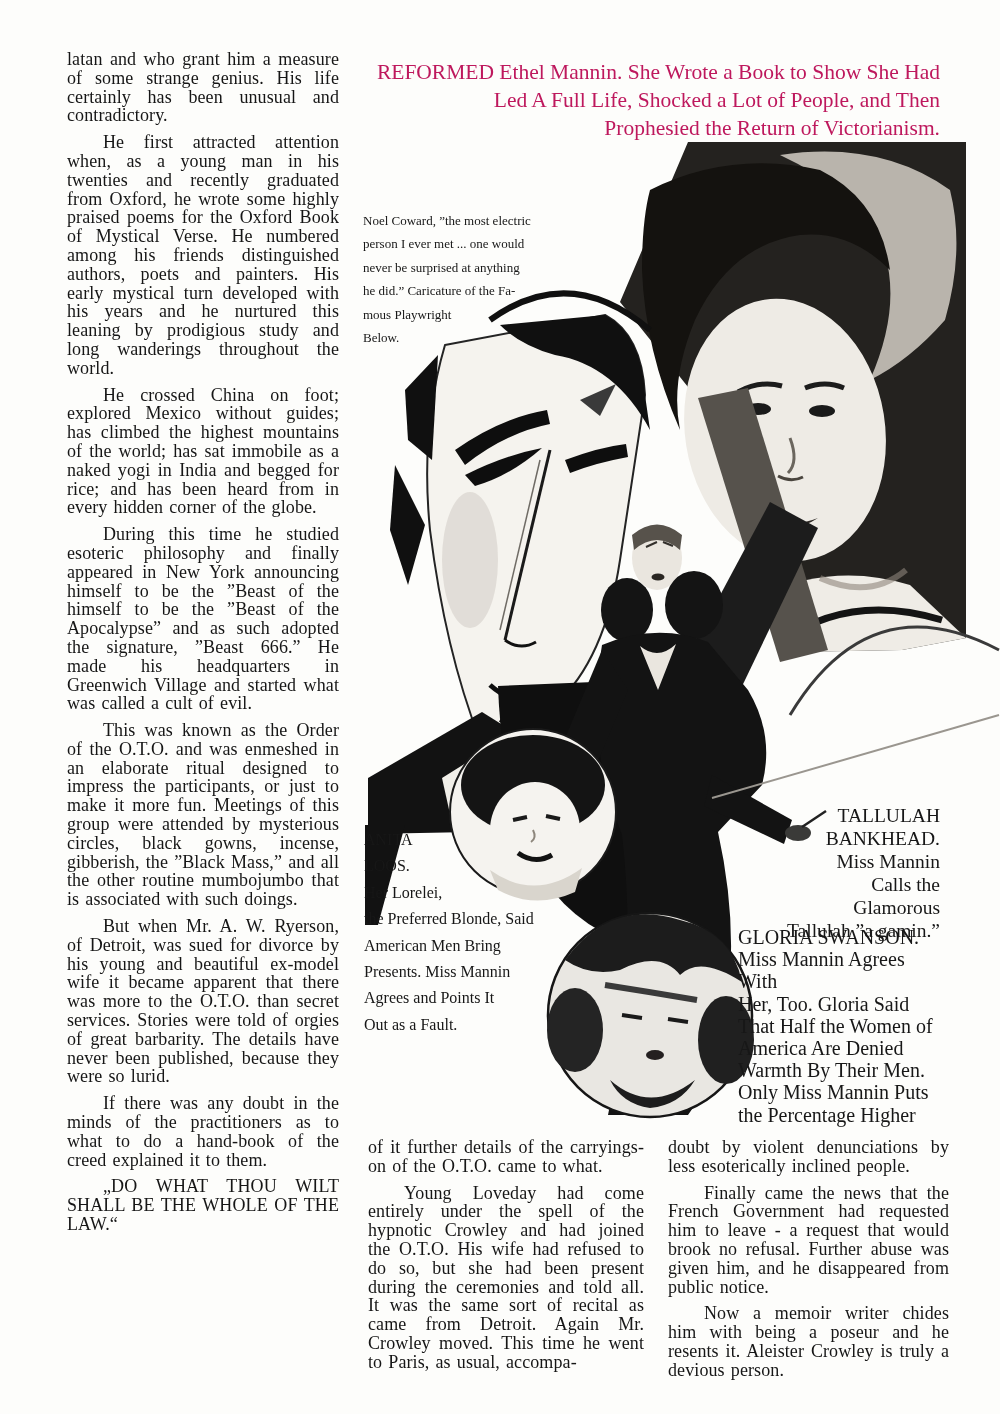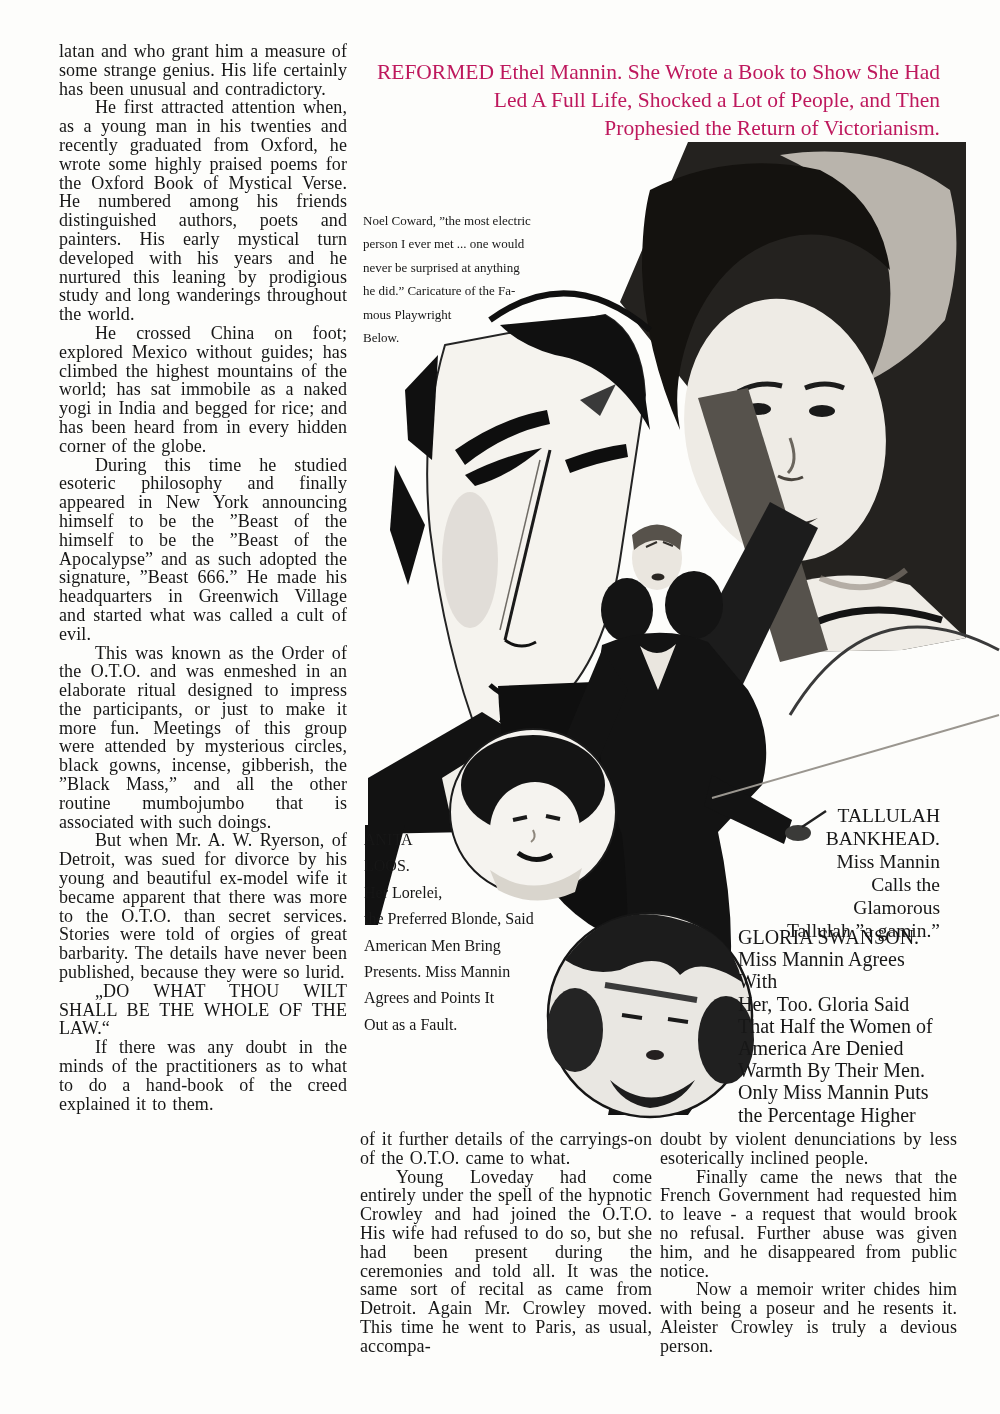--- a/index.html
+++ b/index.html
@@ -5,21 +5,21 @@
   html,body{margin:0;padding:0;background:#e8e8e8;}
   .page{
     position:relative;width:1000px;height:1414px;margin:0 auto;
     background:#fdfdfb;color:#161616;overflow:hidden;
     font-family:"Liberation Serif","DejaVu Serif",serif;
   }
   .col{
     position:absolute;text-align:justify;
     font-size:18px;line-height:18.8px;letter-spacing:.1px;word-spacing:1.5px;
   }
-  .col p.para{margin:0;text-indent:36px;}
+  .col p.para{margin:8px;text-indent:36px;}
   .col.cont p.para:first-child{text-indent:0;}
   .col-left{left:59px;top:42px;width:288px;height:1340px;}
   .col-mid{left:360px;top:1130px;width:292px;height:270px;}
   .col-right{left:660px;top:1130px;width:297px;height:270px;}
   .headline{
     position:absolute;left:375px;top:58px;width:565px;
     font-size:21.5px;line-height:28px;text-align:right;white-space:pre-line;
     color:#be185d;
   }
   .cap{position:absolute;white-space:pre-line;color:#171717;z-index:5;}
@@ -34,22 +34,22 @@
 
 <div class="page">
 
   <div class="col col-left cont">
       <p class="para">latan and who grant him a measure of some strange genius. His life certainly has been unusual and contradictory.</p>
       <p class="para">He first attracted attention when, as a young man in his twenties and recently graduated from Oxford, he wrote some highly praised poems for the Oxford Book of Mystical Verse. He numbered among his friends distinguished authors, poets and painters. His early mystical turn developed with his years and he nurtured this leaning by prodigious study and long wanderings throughout the world.</p>
       <p class="para">He crossed China on foot; explored Mexico without guides; has climbed the highest mountains of the world; has sat immobile as a naked yogi in India and begged for rice; and has been heard from in every hidden corner of the globe.</p>
       <p class="para">During this time he studied esoteric philosophy and finally appeared in New York announcing himself to be the ”Beast of the himself to be the ”Beast of the Apocalypse” and as such adopted the signature, ”Beast 666.” He made his headquarters in Greenwich Village and started what was called a cult of evil.</p>
       <p class="para">This was known as the Order of the O.T.O. and was enmeshed in an elaborate ritual designed to impress the participants, or just to make it more fun. Meetings of this group were attended by mysterious circles, black gowns, incense, gibberish, the ”Black Mass,” and all the other routine mumbojumbo that is associated with such doings.</p>
       <p class="para">But when Mr. A. W. Ryerson, of Detroit, was sued for divorce by his young and beautiful ex-model wife it became apparent that there was more to the O.T.O. than secret services. Stories were told of orgies of great barbarity. The details have never been published, because they were so lurid.</p>
+      <p class="para">If there was any doubt in the minds of the practitioners as to what to do a hand-book of the creed explained it to them.</p>
       <p class="para">„DO WHAT THOU WILT SHALL BE THE WHOLE OF THE LAW.“</p>
-      <p class="para">If there was any doubt in the minds of the practitioners as to what to do a hand-book of the creed explained it to them.</p>
     </div>
 
   <div class="headline">REFORMED Ethel Mannin. She Wrote a Book to Show She Had
 Led A Full Life, Shocked a Lot of People, and Then
 Prophesied the Return of Victorianism.</div>
 
   <svg class="montage" viewBox="0 0 650 1000" xmlns="http://www.w3.org/2000/svg">
 
     <g>
       <path d="M338,12 L616,12 L616,508 L552,520 L442,522 L350,272 L270,172 Z" fill="#24221f"></path>

